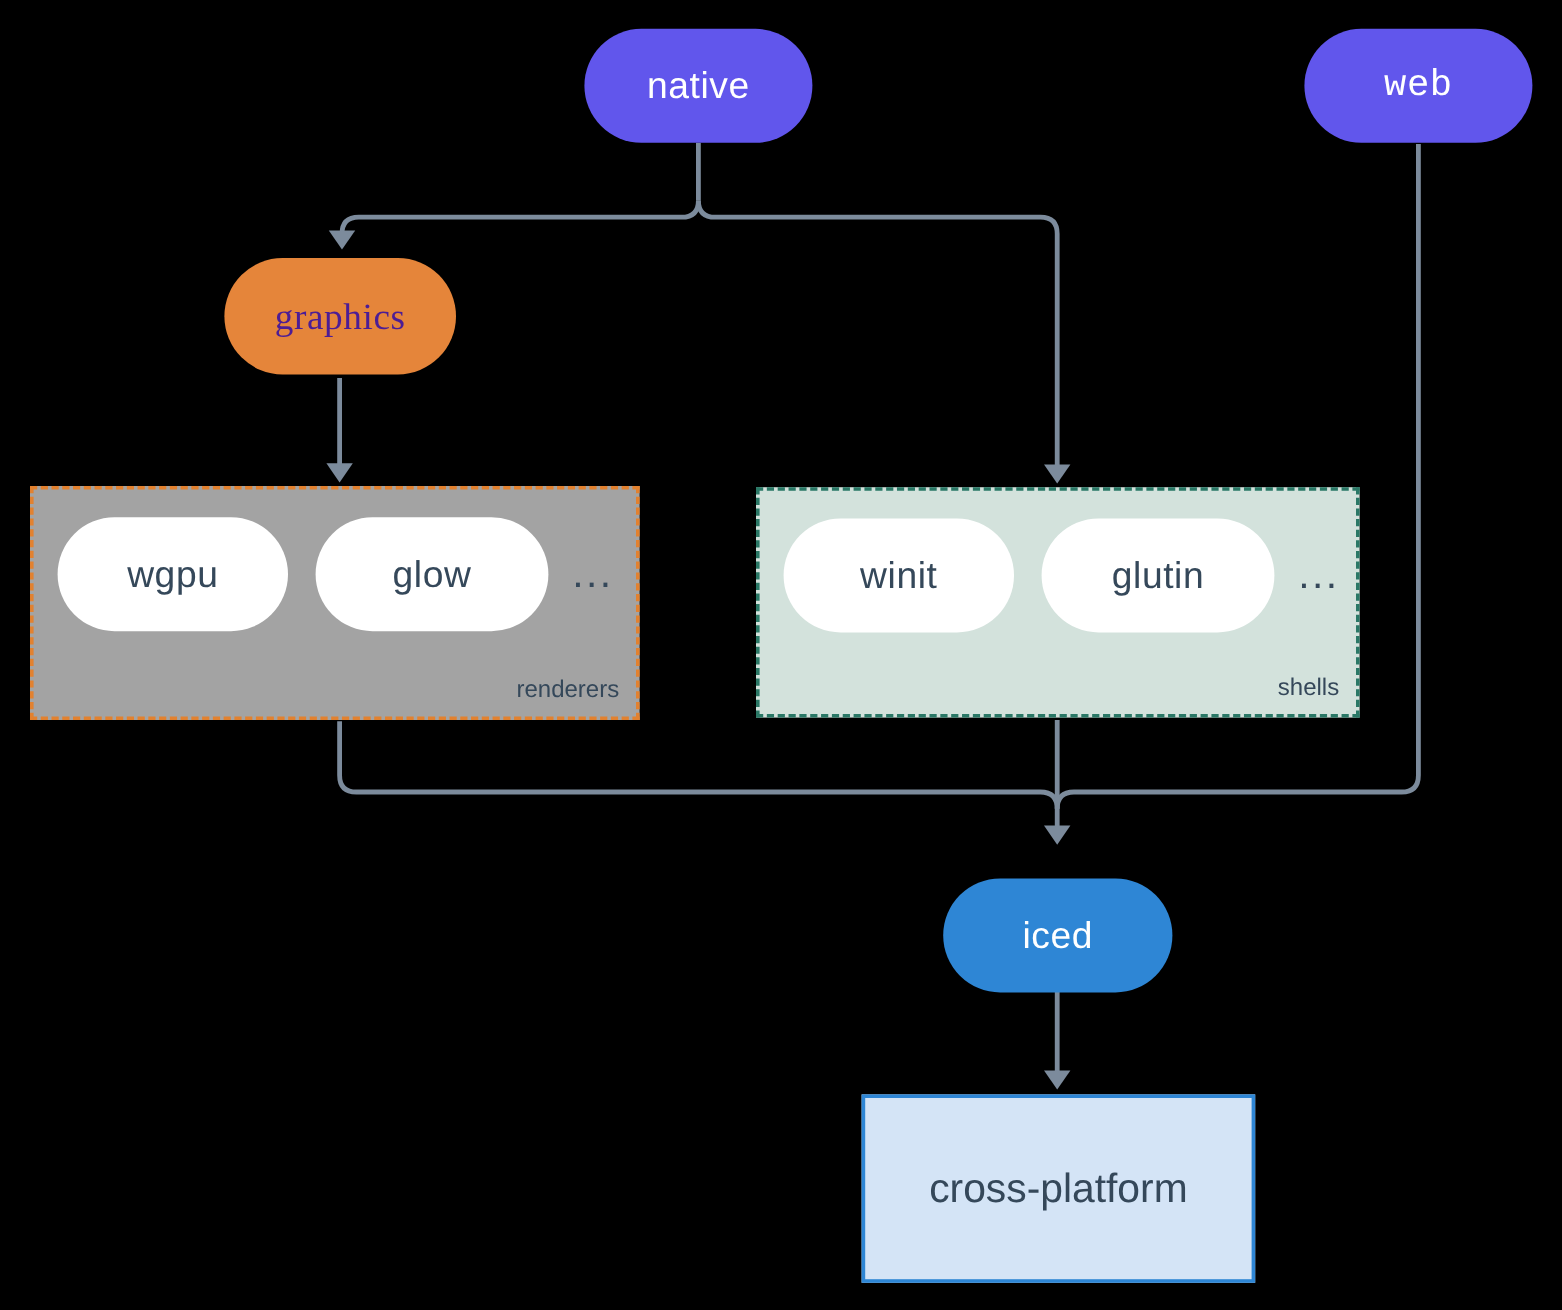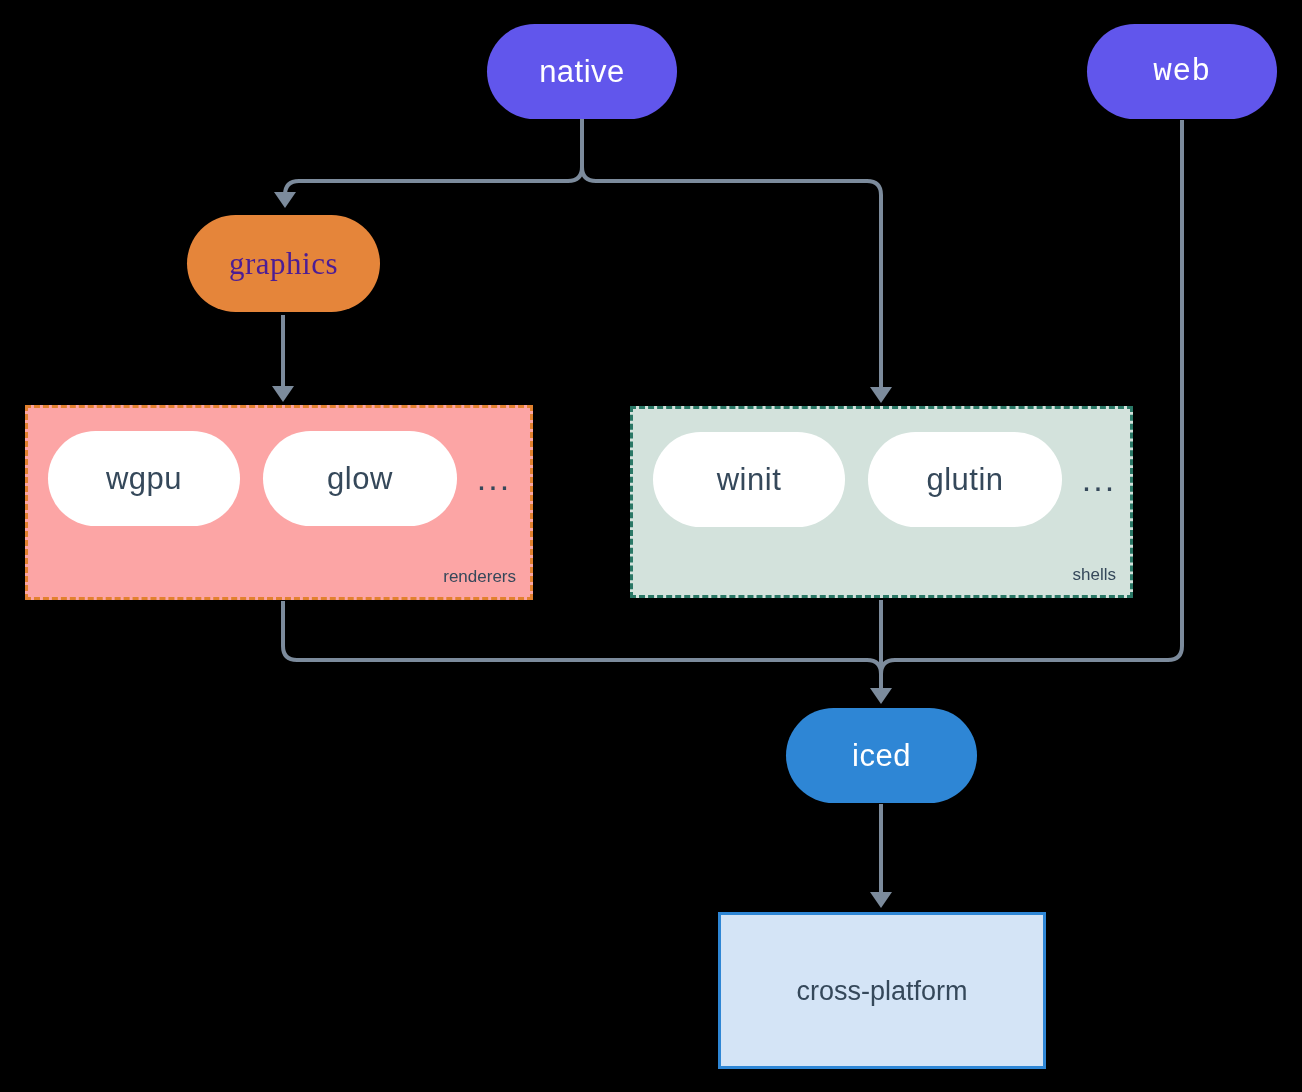--- a/index.html
+++ b/index.html
@@ -17,65 +17,65 @@
 
   .pill {
     position:absolute;
     border-radius:999px;
     display:flex; align-items:center; justify-content:center;
     font-size:31px; font-weight:400;
     letter-spacing:0.5px;
   }
   .pill.purple { background:#6156EC; color:#FFFFFF; }
   .pill.orange { background:#E5853A; color:#4c1d95;font-family:Liberation Serif, serif; }
-  .pill.blue   { background:#2E86D5; color:#FFFFFF; }
+  .pill.blue   { background:#2E86D5; color:#FFFFFF;margin-top:24px; }
   .pill.white  { background:#FFFFFF; color:#35485A; }
 
   .node-native   { left:487px; top:24px;  width:190px; height:95px; }
   .node-web      { left:1087px; top:24px; width:190px; height:95px;font-family:Liberation Mono, monospace; }
   .node-graphics { left:187px; top:215px; width:193px; height:97px; }
   .node-iced     { left:786px; top:708px; width:191px; height:95px; }
 
   .group {
     position:absolute;
     box-sizing:border-box;
   }
   .group-renderers {
     left:25px; top:405px; width:508px; height:195px;
-    background:#fca5a5;
+    background:#a3a3a3;
     border:3px dashed #E2812F;
   }
   .group-shells {
     left:630px; top:406px; width:503px; height:192px;
     background:#D3E2DC;
     border:3px dashed #2A7866;
     padding-left:16px;
   }
   .group .item-1 { left:20px;  top:23px; width:192px; height:95px; }
   .group .item-2 { left:235px; top:23px; width:194px; height:95px;align-items:center; }
   .group .dots {
     position:absolute; left:436px; top:23px; width:60px; height:95px;
     display:flex; align-items:center; justify-content:center;
     font-size:34px; color:#35485A; letter-spacing:2px;
   }
   .group .group-label {
     position:absolute; right:14px; bottom:10px;
-    font-size:17px; color:#35485A;
+    font-size:20px; color:#35485A;
   }
 
   .node-app {
     position:absolute;
     left:718px; top:912px; width:328px; height:157px;
     box-sizing:border-box;
     background:#D4E4F6;
     border:3px solid #2E86D5;
     color:#35485A;
     display:flex; flex-direction:column;
     align-items:center; justify-content:center;
-    font-size:27px; line-height:46px;
+    font-size:34px; line-height:46px;
     text-align:center;
   }
 </style>
 </head>
 <body>
 
 <div class="canvas">
 
   <svg class="edges" viewBox="0 0 1302 1092">
 

